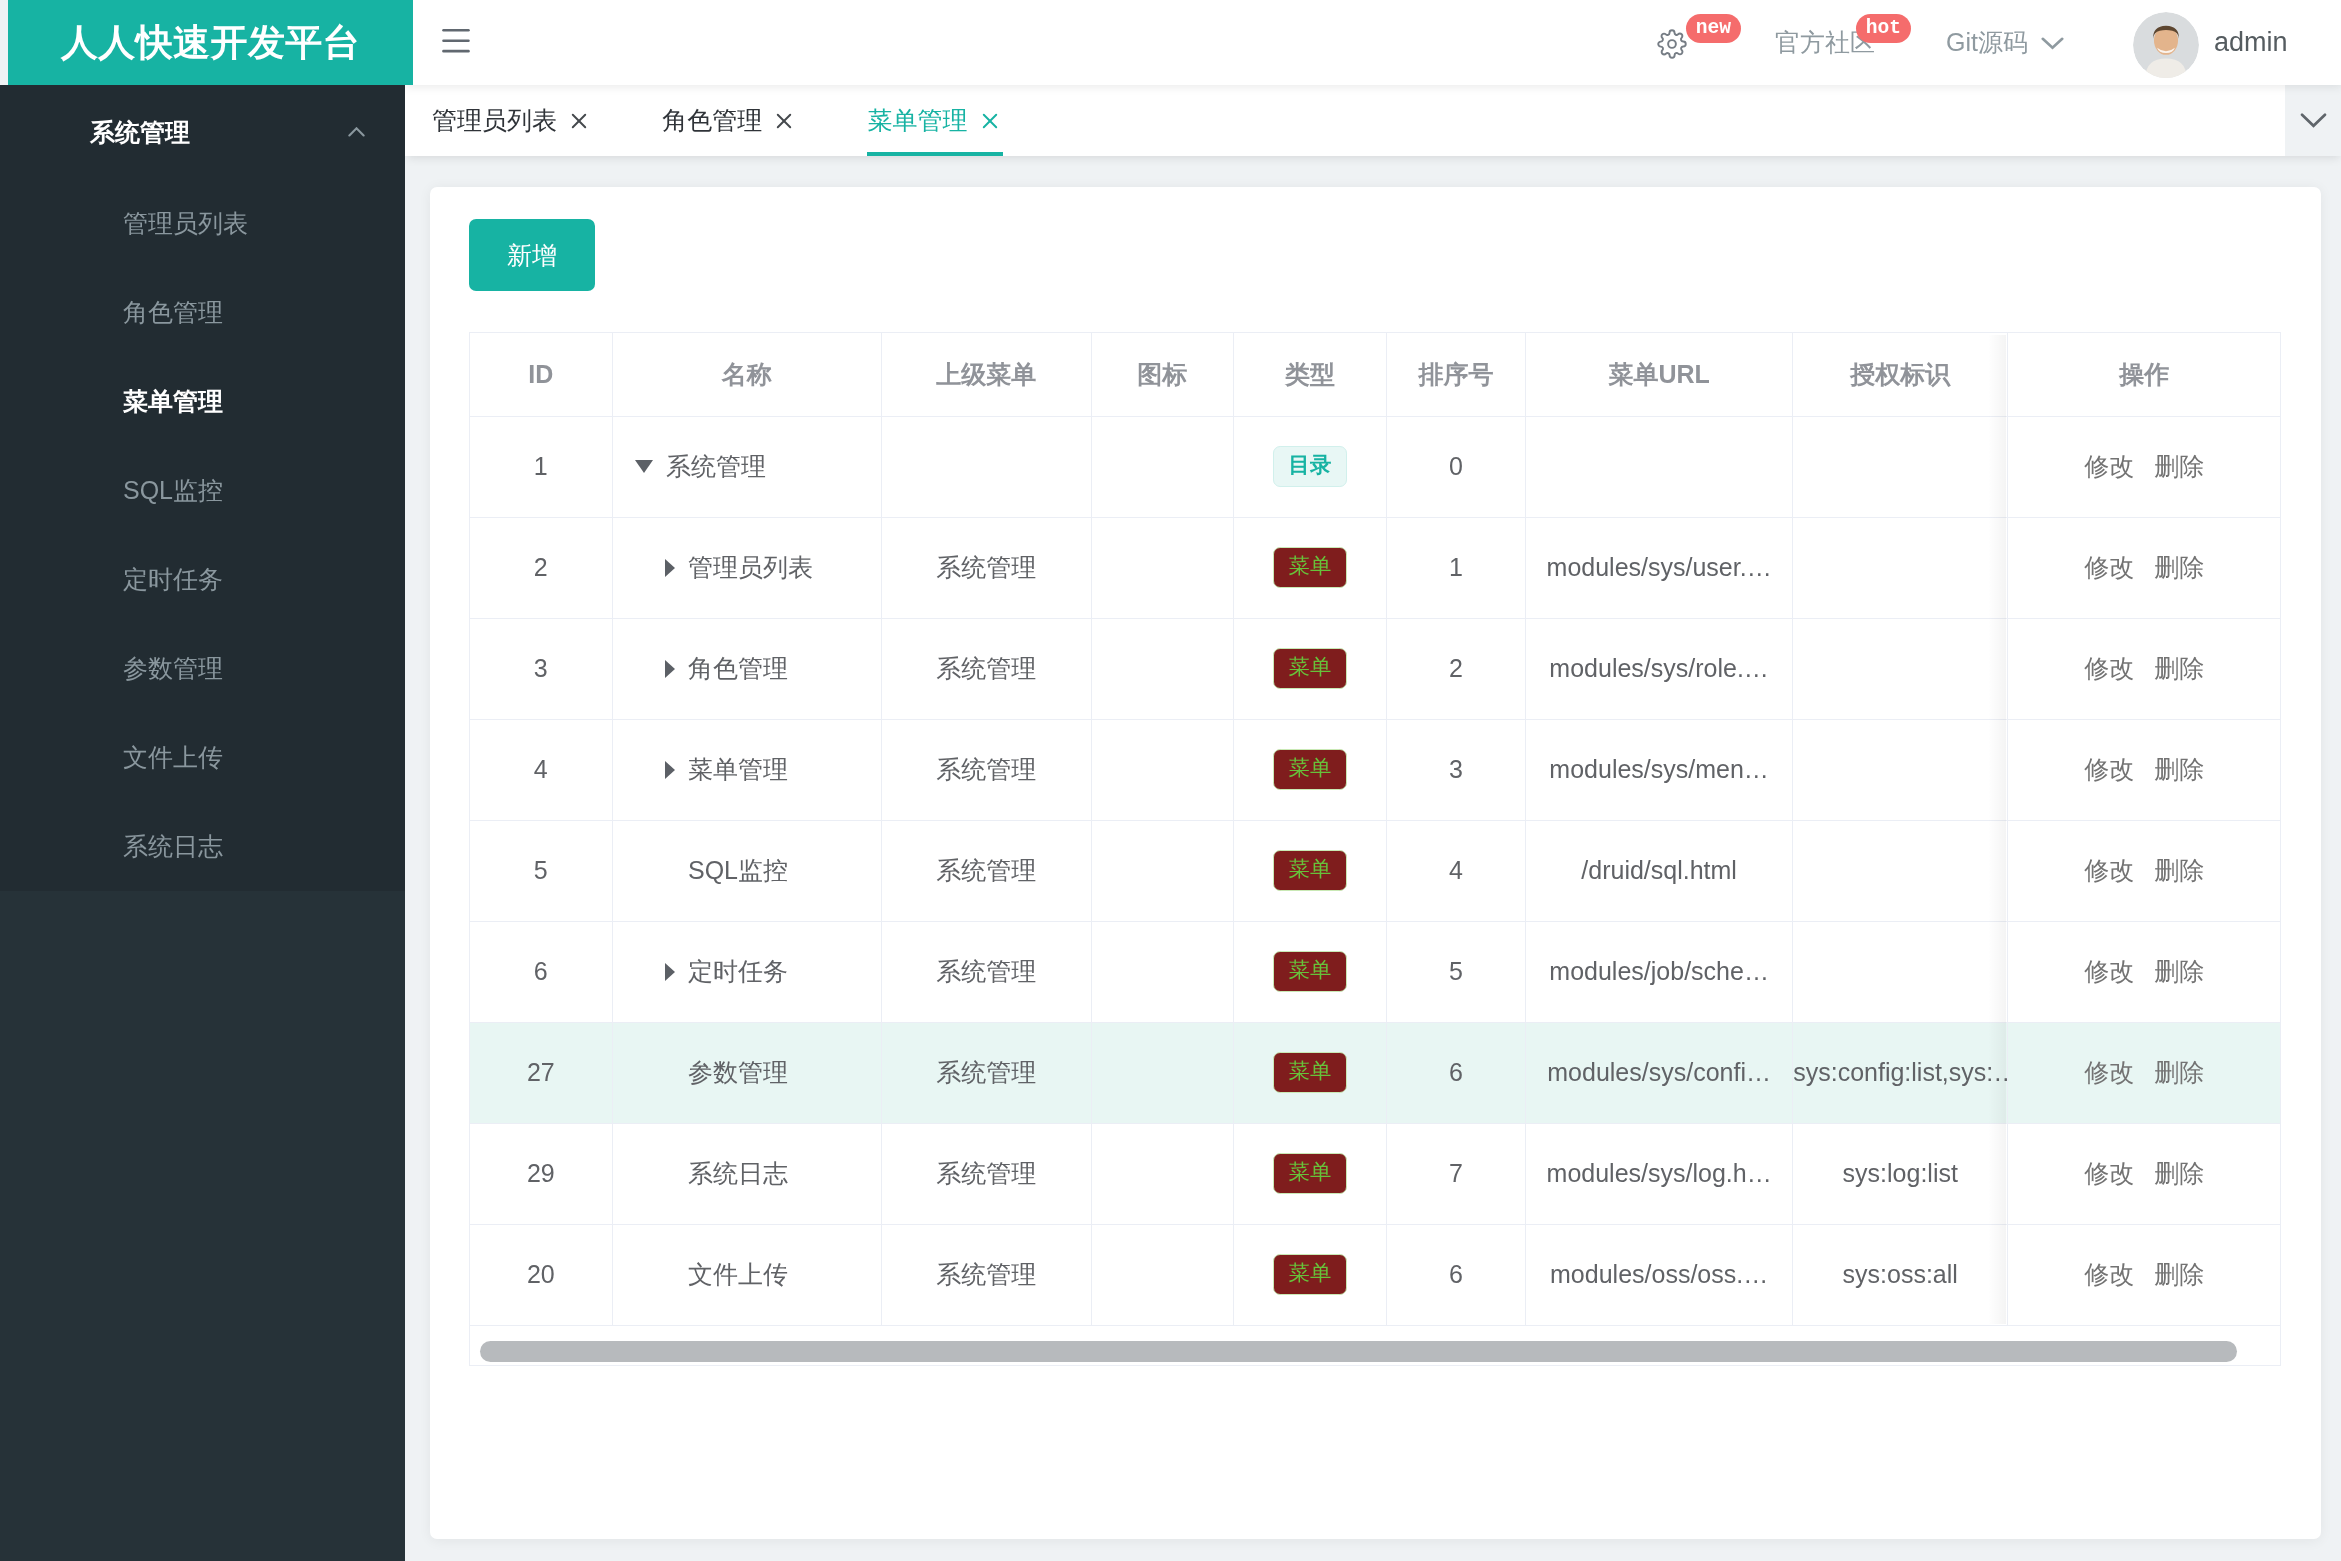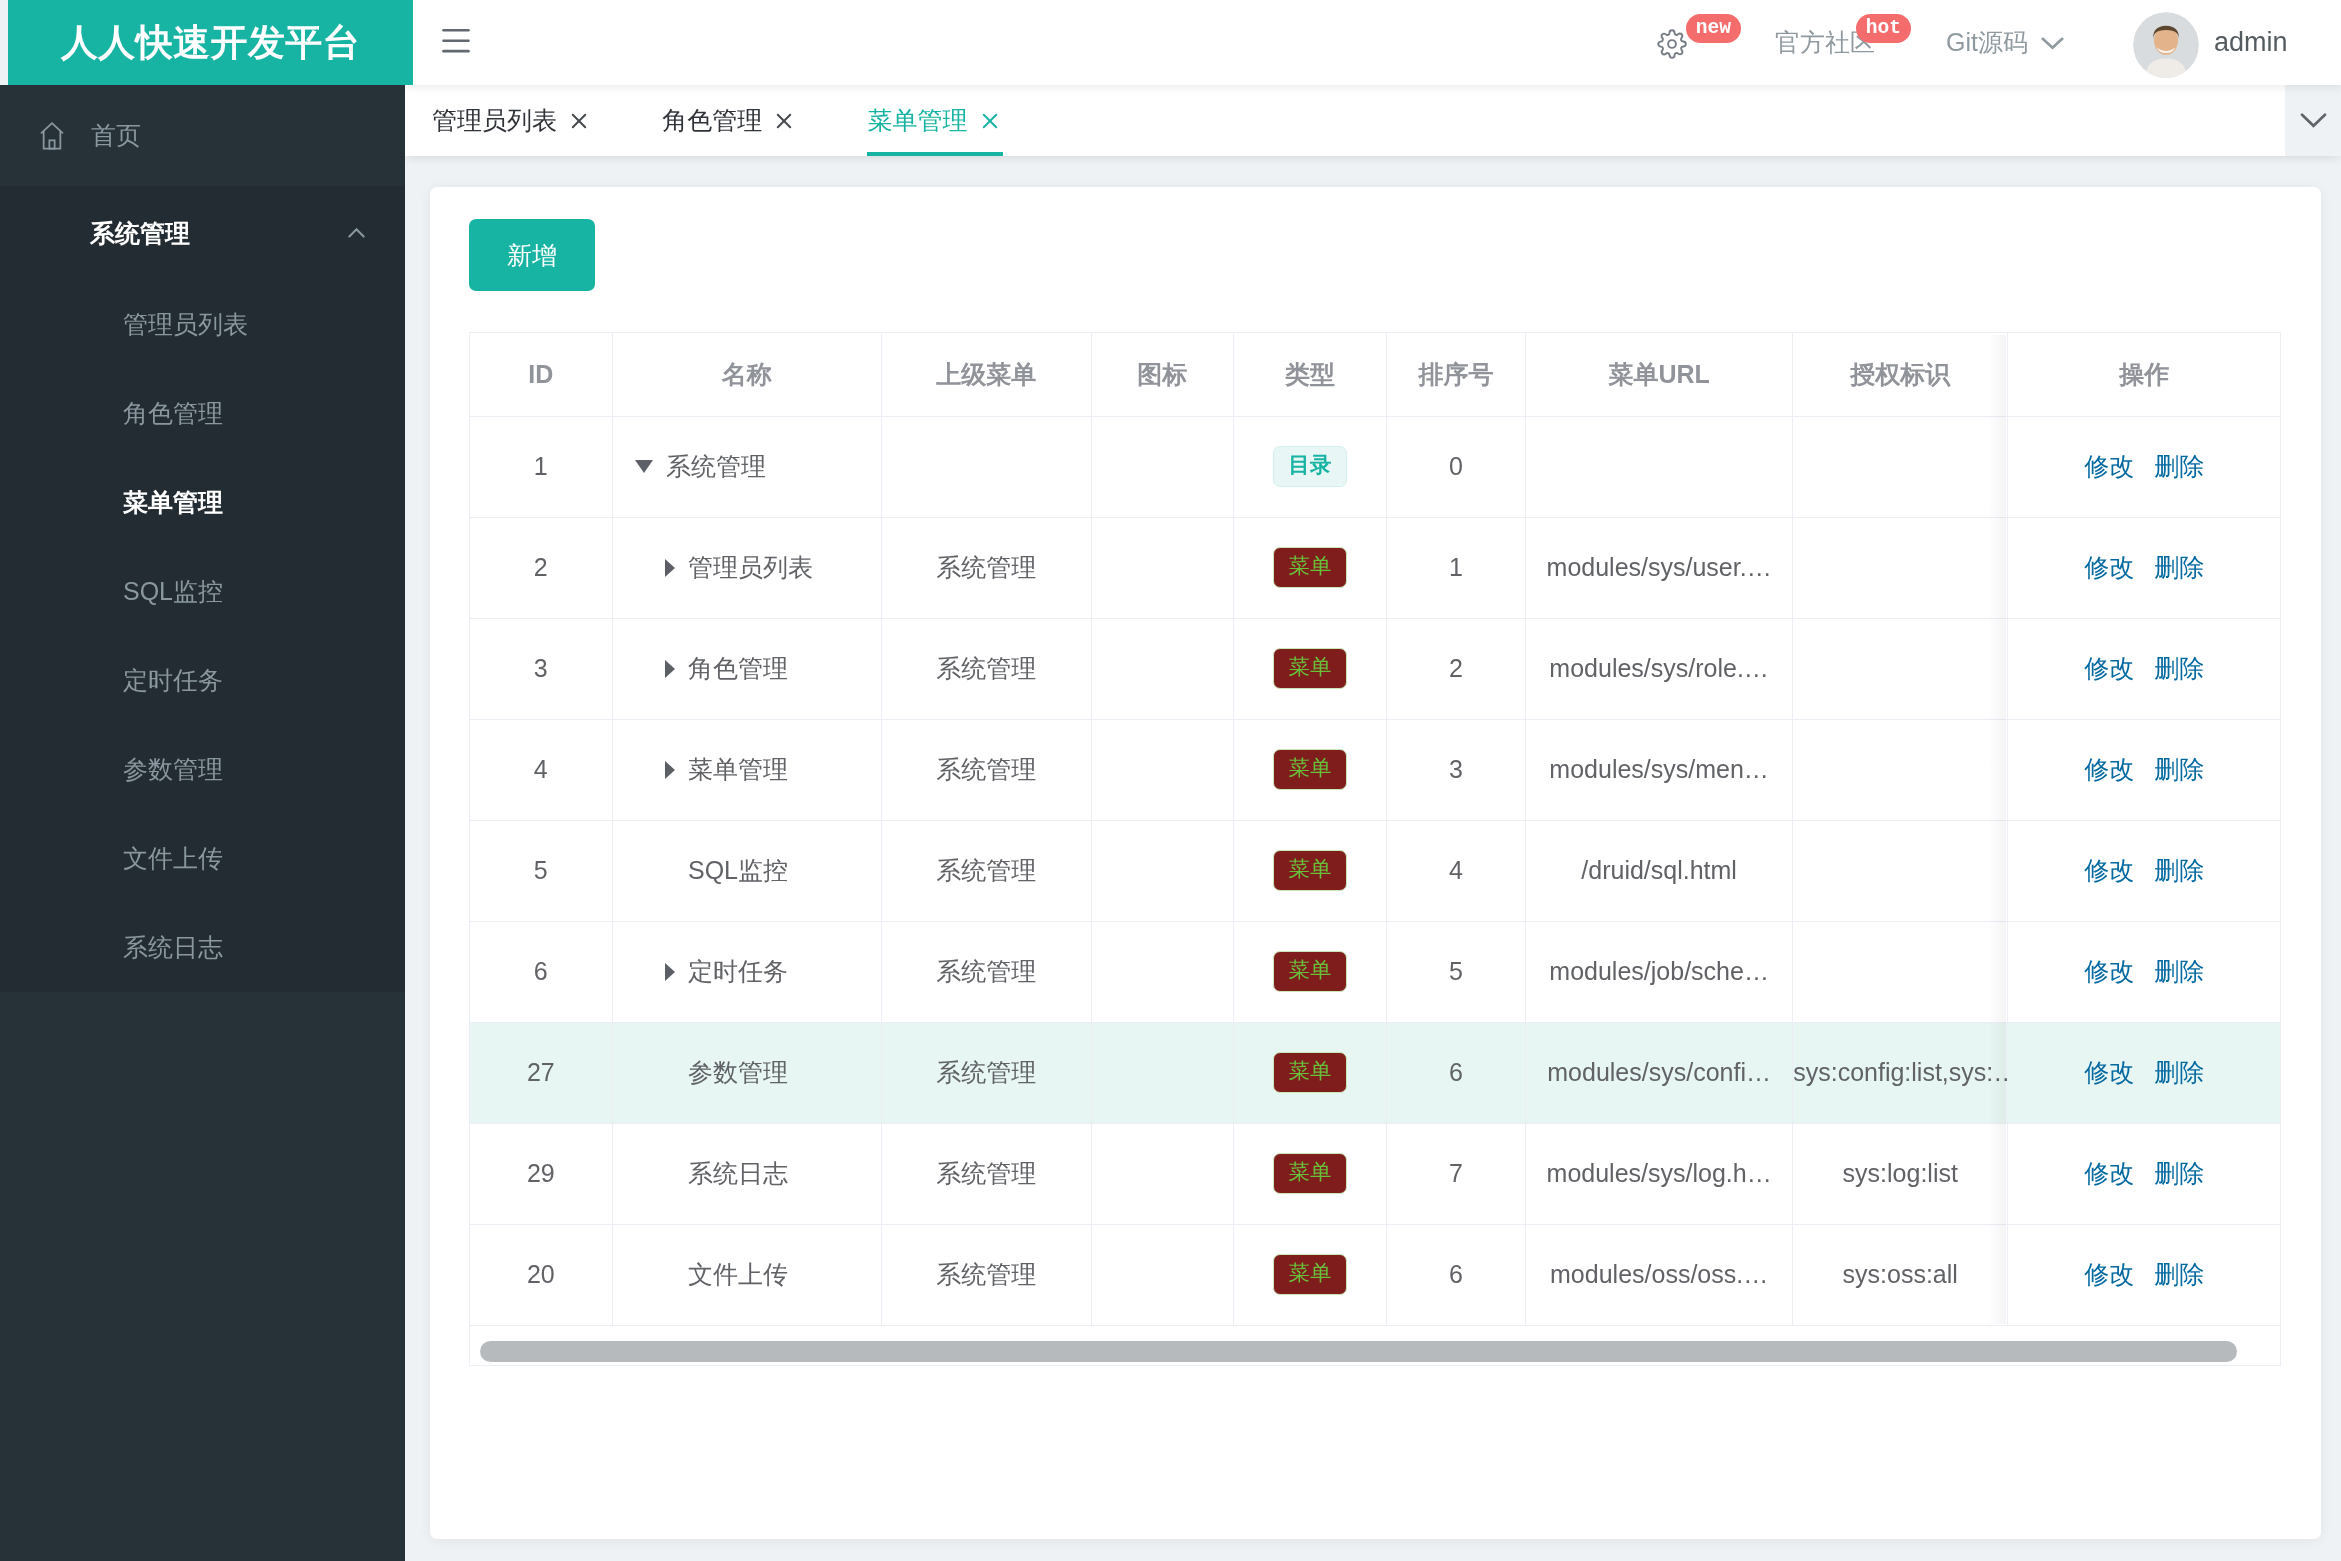--- a/index.html
+++ b/index.html
@@ -71,21 +71,21 @@
   .namecell { display:flex; align-items:center; text-align:left; padding-left:22px; }
   .namecell .ind { width:30px; flex:none; display:none; }
   .namecell.lvl1 .ind { display:block; }
   .arrow { flex:none; margin-right:13.4px; width:0; height:0; }
   .arrow.down { border-left:9px solid transparent; border-right:9px solid transparent; border-top:13.4px solid #5c6066; }
   .arrow.right { border-top:9.8px solid transparent; border-bottom:9.8px solid transparent; border-left:10.7px solid #5c6066; }
   .arrow.none { visibility:hidden; border-top:9.8px solid transparent; border-bottom:9.8px solid transparent; border-left:10.7px solid transparent; }
   .tag { display:inline-block; height:41px; line-height:37px; padding:0 14.2px; border-radius:7.1px; font-size:21.4px; }
   .tag-dir { color:#17b3a3; background:#e8f7f5; border:1.8px solid #d1f0ec;font-weight:bold; }
   .tag-menu { color:#67c23a; background:#7f1d1d; border:1.8px solid #c9e9b5; }
-  .ops a { color:#0369a1; cursor:pointer; text-decoration:none; }
+  .ops a { color:#737373; cursor:pointer; text-decoration:none; }
   .ops a + a { margin-left:20px; }
   .colshadow { position:absolute; top:1.8px; right:274px; bottom:41px; width:18px; pointer-events:none;
     background:linear-gradient(to right, rgba(0,0,0,0), rgba(0,0,0,0.045)); }
   .hscroll { position:relative; height:39px; background:#fff; }
   .hscroll .thumb { position:absolute; left:9.8px; top:15px; width:1757px; height:21.4px; border-radius:10.7px;
     background:#b7babd; cursor:pointer; }
 </style>
 </head>
 <body>
 
@@ -126,28 +126,20 @@
         <path d="M14 74 Q14 52 37 52 Q60 52 60 74 Z" fill="#efece7"></path>
         <ellipse cx="37" cy="32" rx="13.5" ry="16" fill="#e3b48c"></ellipse>
         <path d="M22.5 30 Q22 16 37 15.5 Q52 16 51.5 30 Q51 22.5 44 21 Q37 19.5 30 21 Q23 22.5 22.5 30 Z" fill="#5d4630"></path>
         <path d="M27 40 Q37 48 47 40 Q45 46 37 46 Q29 46 27 40 Z" fill="#fff" opacity="0.85"></path>
       </svg>
     </div>
     <span class="nav-text nav-user">admin</span>
   </header>
 
   <aside class="sidebar">
-    <div class="menu-home">
-      <svg width="26" height="29" viewBox="0 0 29 33" fill="none" stroke="#8a979e" stroke-width="2">
-        <path d="M2 14 L14.5 2.5 L27 14"></path>
-        <path d="M5 11.5 L5 31.5 L24 31.5 L24 11.5"></path>
-        <rect x="11.5" y="22" width="6" height="9.5"></rect>
-      </svg>
-      <span class="mi-label">首页</span>
-    </div>
     <div class="submenu">
       <div class="submenu-title">
         <span class="mi-label">系统管理</span>
         <svg width="17" height="9.8" viewBox="0 0 19 11" fill="none" stroke="#8a979e" stroke-width="2.4" stroke-linecap="round">
           <polyline points="1.5,9.5 9.5,1.5 17.5,9.5"></polyline>
         </svg>
       </div>
       <div id="submenu-items">
           <div class="submenu-item">管理员列表</div>
           <div class="submenu-item">角色管理</div>

